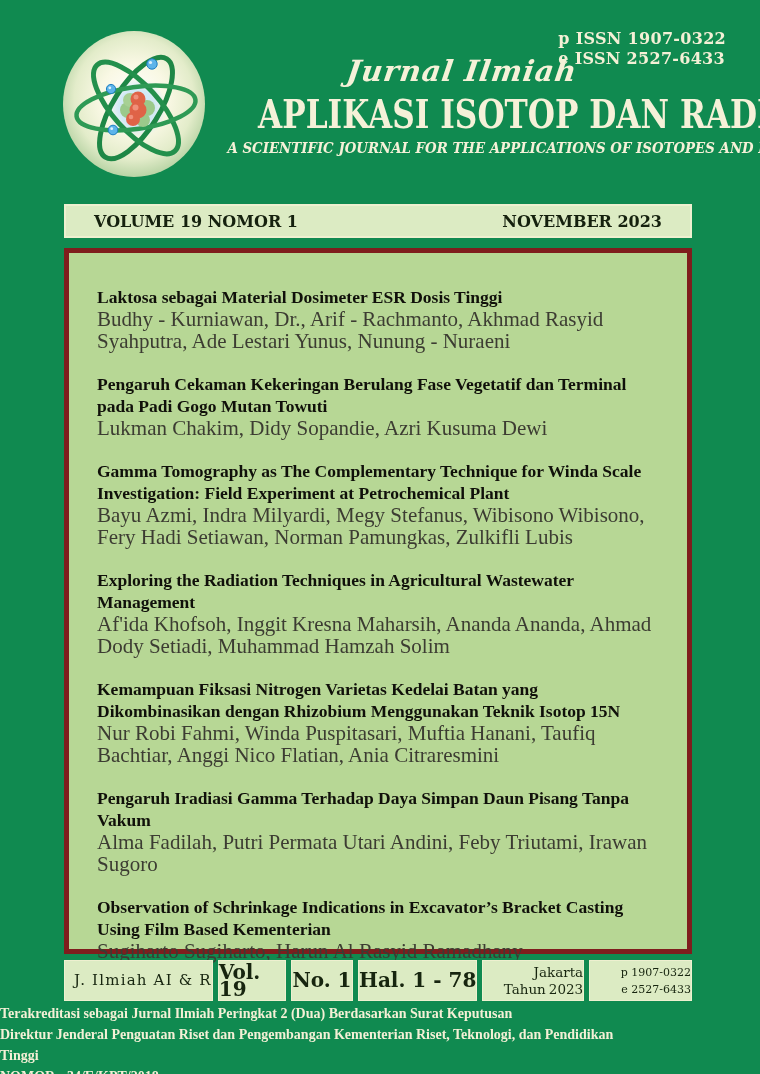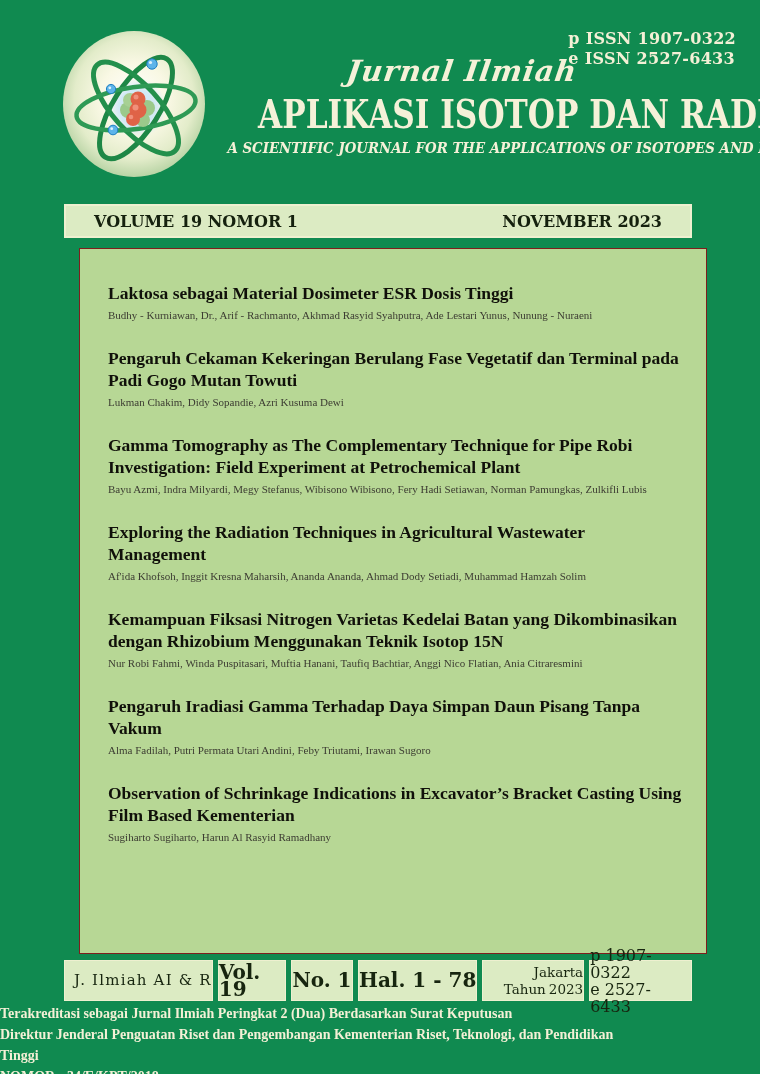--- a/index.html
+++ b/index.html
@@ -17,21 +17,21 @@
   .logo {
     position: absolute;
     left: 62px;
     top: 30px;
     width: 145px;
     height: 148px;
   }
   .issn-top {
     position: absolute;
     top: 29px;
-    right: 24px;
+    right: 34px;
     color: #f4f0d6;
     font-family: "DejaVu Serif", serif;
     font-weight: bold;
     font-size: 16px;
     line-height: 20px;
     letter-spacing: 0.3px;
     text-align: left;
   }
   .masthead {
     position: absolute;
@@ -84,37 +84,37 @@
     padding: 0 28px;
     font-family: "DejaVu Serif", serif;
     font-weight: bold;
     font-size: 16px;
     color: #15210e;
   }
 
   
   .content-panel {
     position: absolute;
-    left: 79px;
+    left: 64px;
     top: 248px;
     width: 628px;
     height: 706px;
     background: #b7d795;
-    border: 1px solid #7f1d1d;
+    border: 5px solid #7f1d1d;
     padding: 33px 24px 0 28px;
   }
   .article { margin-bottom: 21px; }
   .article-title {
     font-weight: bold;
     font-size: 17.5px;
     line-height: 22px;
     color: #10100a;
   }
   .article-authors {
-    font-size: 11px;
+    font-size: 21px;
     line-height: 22px;
     color: #3c3c32;
   }
 
   
   .info-table {
     position: absolute;
     left: 64px;
     top: 960px;
     width: 628px;
@@ -132,21 +132,21 @@
     color: #17250f;
     font-family: "DejaVu Serif", serif;
     line-height: 17px;
   }
   .cell-abbr  { flex: 147; font-size: 15px; letter-spacing: 1.2px; }
   .cell-bold  { font-weight: bold; font-size: 20px; }
   .cell-vol   { flex: 66; }
   .cell-num   { flex: 60; }
   .cell-pages { flex: 118; }
   .cell-place { flex: 100; font-size: 13.5px; }
-  .cell-issn  { flex: 101; font-size: 16px; }
+  .cell-issn  { flex: 101; font-size: 11px; }
   .year-bold  { font-weight: normal; margin-left: 3px; }
 
   
   .footer {
     position: absolute;
     left: 0;
     top: 1003px;
     width: 620px;
     text-align: left;
     color: #f4f0d6;
@@ -221,21 +221,21 @@
   <div class="content-panel">
     <div class="article">
       <div class="article-title">Laktosa sebagai Material Dosimeter ESR Dosis Tinggi</div>
       <div class="article-authors">Budhy - Kurniawan, Dr., Arif - Rachmanto, Akhmad Rasyid Syahputra, Ade Lestari Yunus, Nunung - Nuraeni</div>
     </div>
     <div class="article">
       <div class="article-title">Pengaruh Cekaman Kekeringan Berulang Fase Vegetatif dan Terminal pada Padi Gogo Mutan Towuti</div>
       <div class="article-authors">Lukman Chakim, Didy Sopandie, Azri Kusuma Dewi</div>
     </div>
     <div class="article">
-      <div class="article-title">Gamma Tomography as The Complementary Technique for Pipe Robi Investigation: Field Experiment at Petrochemical Plant</div>
+      <div class="article-title">Gamma Tomography as The Complementary Technique for Winda Scale Investigation: Field Experiment at Petrochemical Plant</div>
       <div class="article-authors">Bayu Azmi, Indra Milyardi, Megy Stefanus, Wibisono Wibisono, Fery Hadi Setiawan, Norman Pamungkas, Zulkifli Lubis</div>
     </div>
     <div class="article">
       <div class="article-title">Exploring the Radiation Techniques in Agricultural Wastewater Management</div>
       <div class="article-authors">Af'ida Khofsoh, Inggit Kresna Maharsih, Ananda Ananda, Ahmad Dody Setiadi, Muhammad Hamzah Solim</div>
     </div>
     <div class="article">
       <div class="article-title">Kemampuan Fiksasi Nitrogen Varietas Kedelai Batan yang Dikombinasikan dengan Rhizobium Menggunakan Teknik Isotop 15N</div>
       <div class="article-authors">Nur Robi Fahmi, Winda Puspitasari, Muftia Hanani, Taufiq Bachtiar, Anggi Nico Flatian, Ania Citraresmini</div>
     </div>

